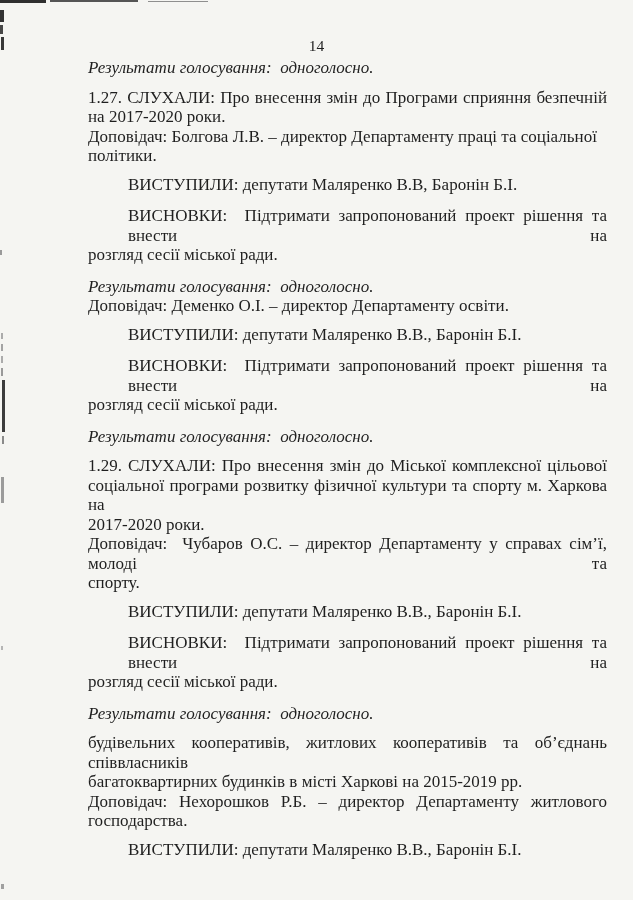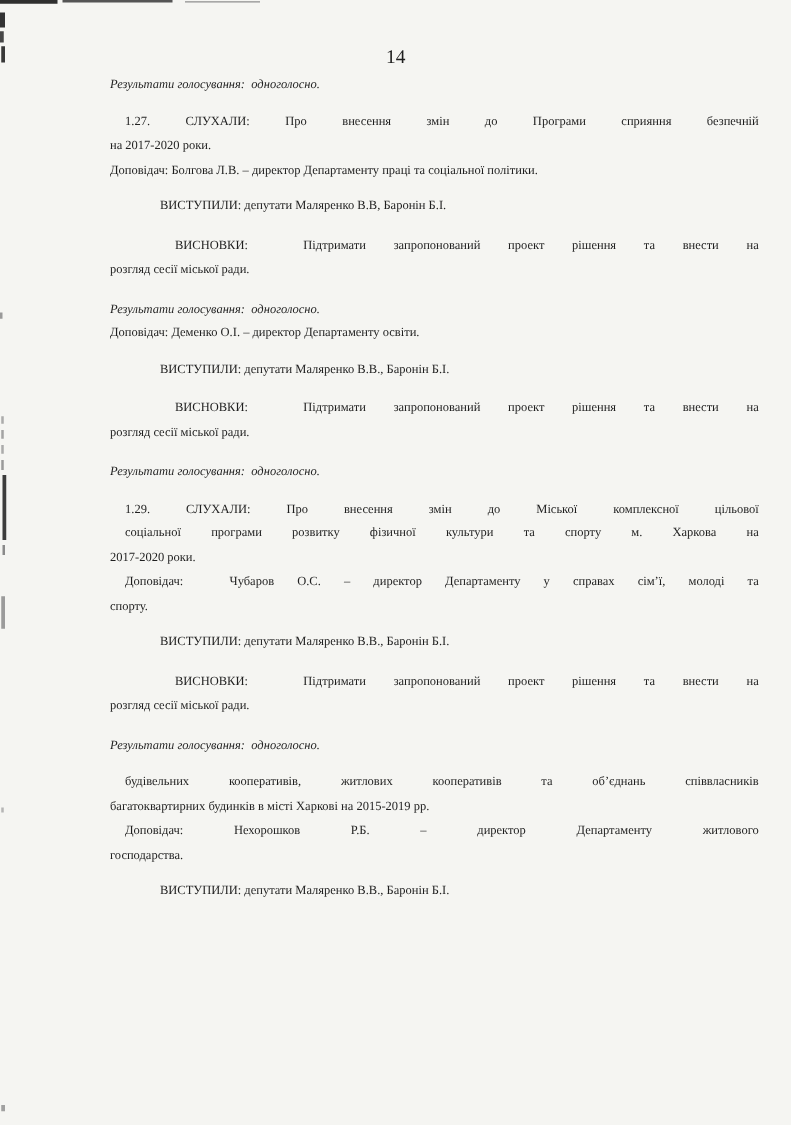--- a/index.html
+++ b/index.html
@@ -22,26 +22,26 @@
     line-height: 19px;
   }
   .content {
     position: absolute;
     top: 58px;
     left: 88px;
     width: 519px;
   }
   .para { margin: 0; }
   .line {
-    font-size: 10px;
+    font-size: 17px;
     line-height: 19.5px;
     text-align: left;
   }
   
-  .jl { text-align: justify; text-align-last: justify; margin-left: 12px; }
+  .jl { text-align: justify; text-align-last: justify; }
   
   .ind { padding-left: 40px; }
   .p-voting { font-style: italic; margin-top: 12px; }
   .p-voting:first-child { margin-top: 0; }
   .p-item { margin-top: 10px; }
   .p-speaker { margin-top: 0; }
   .p-spoke { margin-top: 9px; }
   .p-concl { margin-top: 12px; }
   
   .art { position: absolute; }

